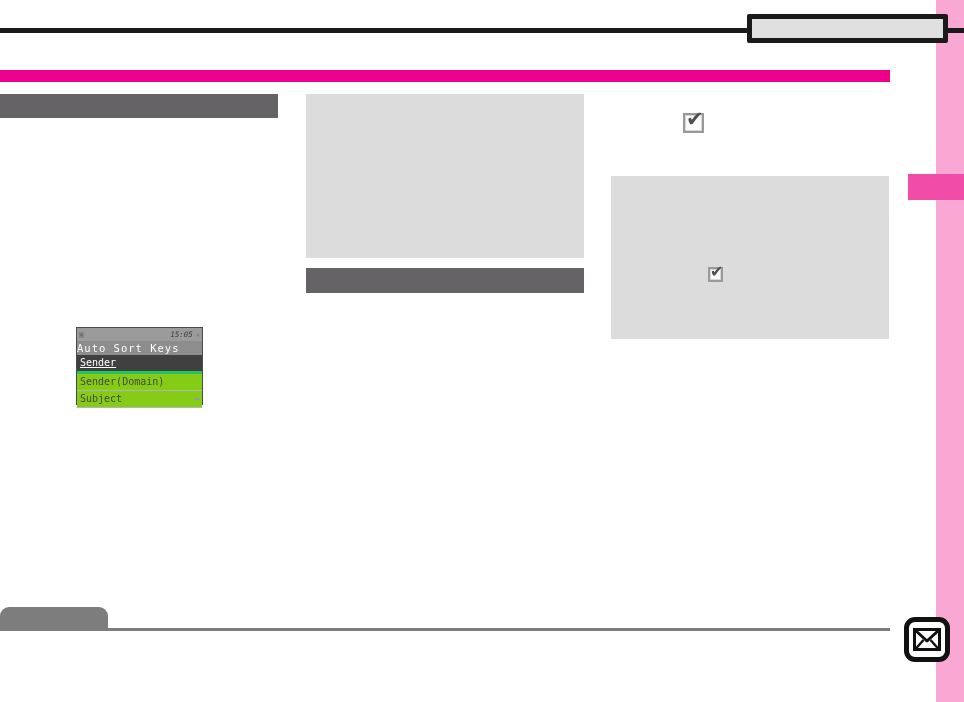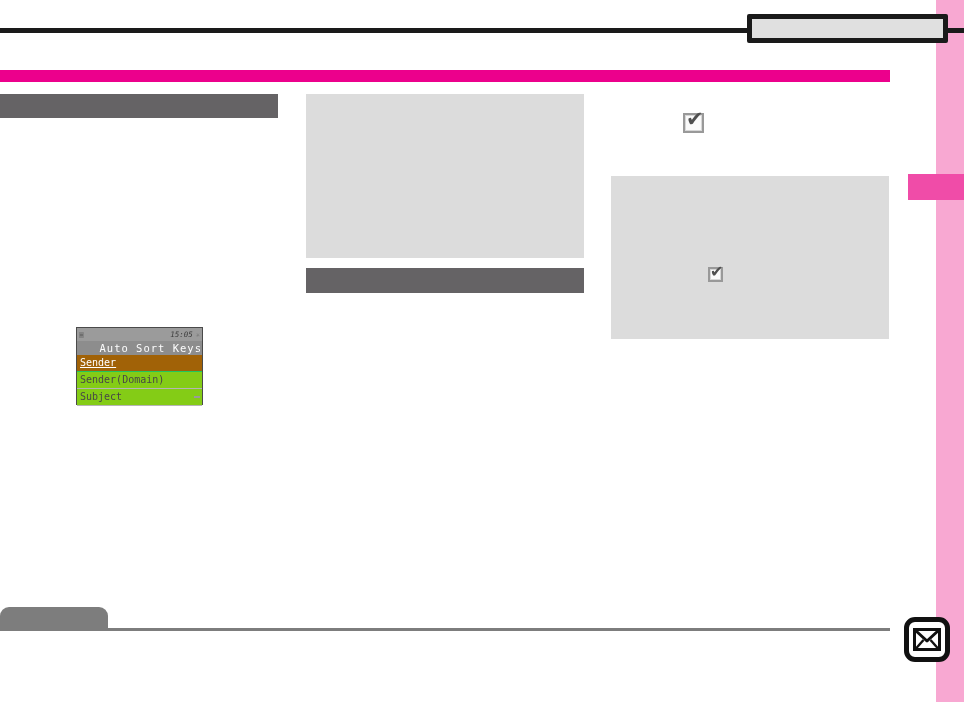--- a/index.html
+++ b/index.html
@@ -48,29 +48,29 @@
     font-family:"DejaVu Sans Mono",monospace;z-index:1;
   }
   .phone .statusbar{
     height:13px;background:#9b9b9b;display:flex;align-items:center;
     font-size:7.5px;color:#3c3c3c;
   }
   .phone .statusbar .sb-left{margin-left:2px;font-size:8px;color:#6e6e6e;}
   .phone .statusbar .sb-time{margin-left:auto;letter-spacing:0;font-style:italic;}
   .phone .statusbar .sb-spark{font-size:7px;color:#777;margin:0 2px 0 3px;}
   .phone .titlebar{
-    height:14px;background:#8d8d8d;color:#fdfdfd;text-align:right;
+    height:14px;background:#8d8d8d;color:#fdfdfd;text-align:left;
     font-size:10.5px;line-height:14px;letter-spacing:1px;white-space:nowrap;
   }
   .phone .row{
     height:16px;line-height:16px;font-size:10px;padding-left:3px;
     color:#474747;background:#84cc16;border-bottom:1px solid #b5b5b5;
     position:relative;white-space:nowrap;overflow:hidden;
   }
-  .phone .row.selected{background:#a16207;color:#ffffff;border-bottom:1px solid #22c55e;text-decoration:underline;}
+  .phone .row.selected{background:#404040;color:#ffffff;border-bottom:3px solid #22c55e;text-decoration:underline;}
   .phone .row .scroll-tick{
     position:absolute;right:2px;top:7px;width:6px;height:2px;background:#9a9a9a;
   }
   
   .footer-tab{position:absolute;left:0;top:607px;width:108px;height:21px;background:#7d7d7d;border-radius:9px 9px 0 0;}
   .footer-rule{position:absolute;left:0;top:628px;width:890px;height:3px;background:#7d7d7d;}
   
   .mail-box{position:absolute;left:903px;top:616px;width:48px;height:47px;z-index:2;}
 </style>
 </head>

